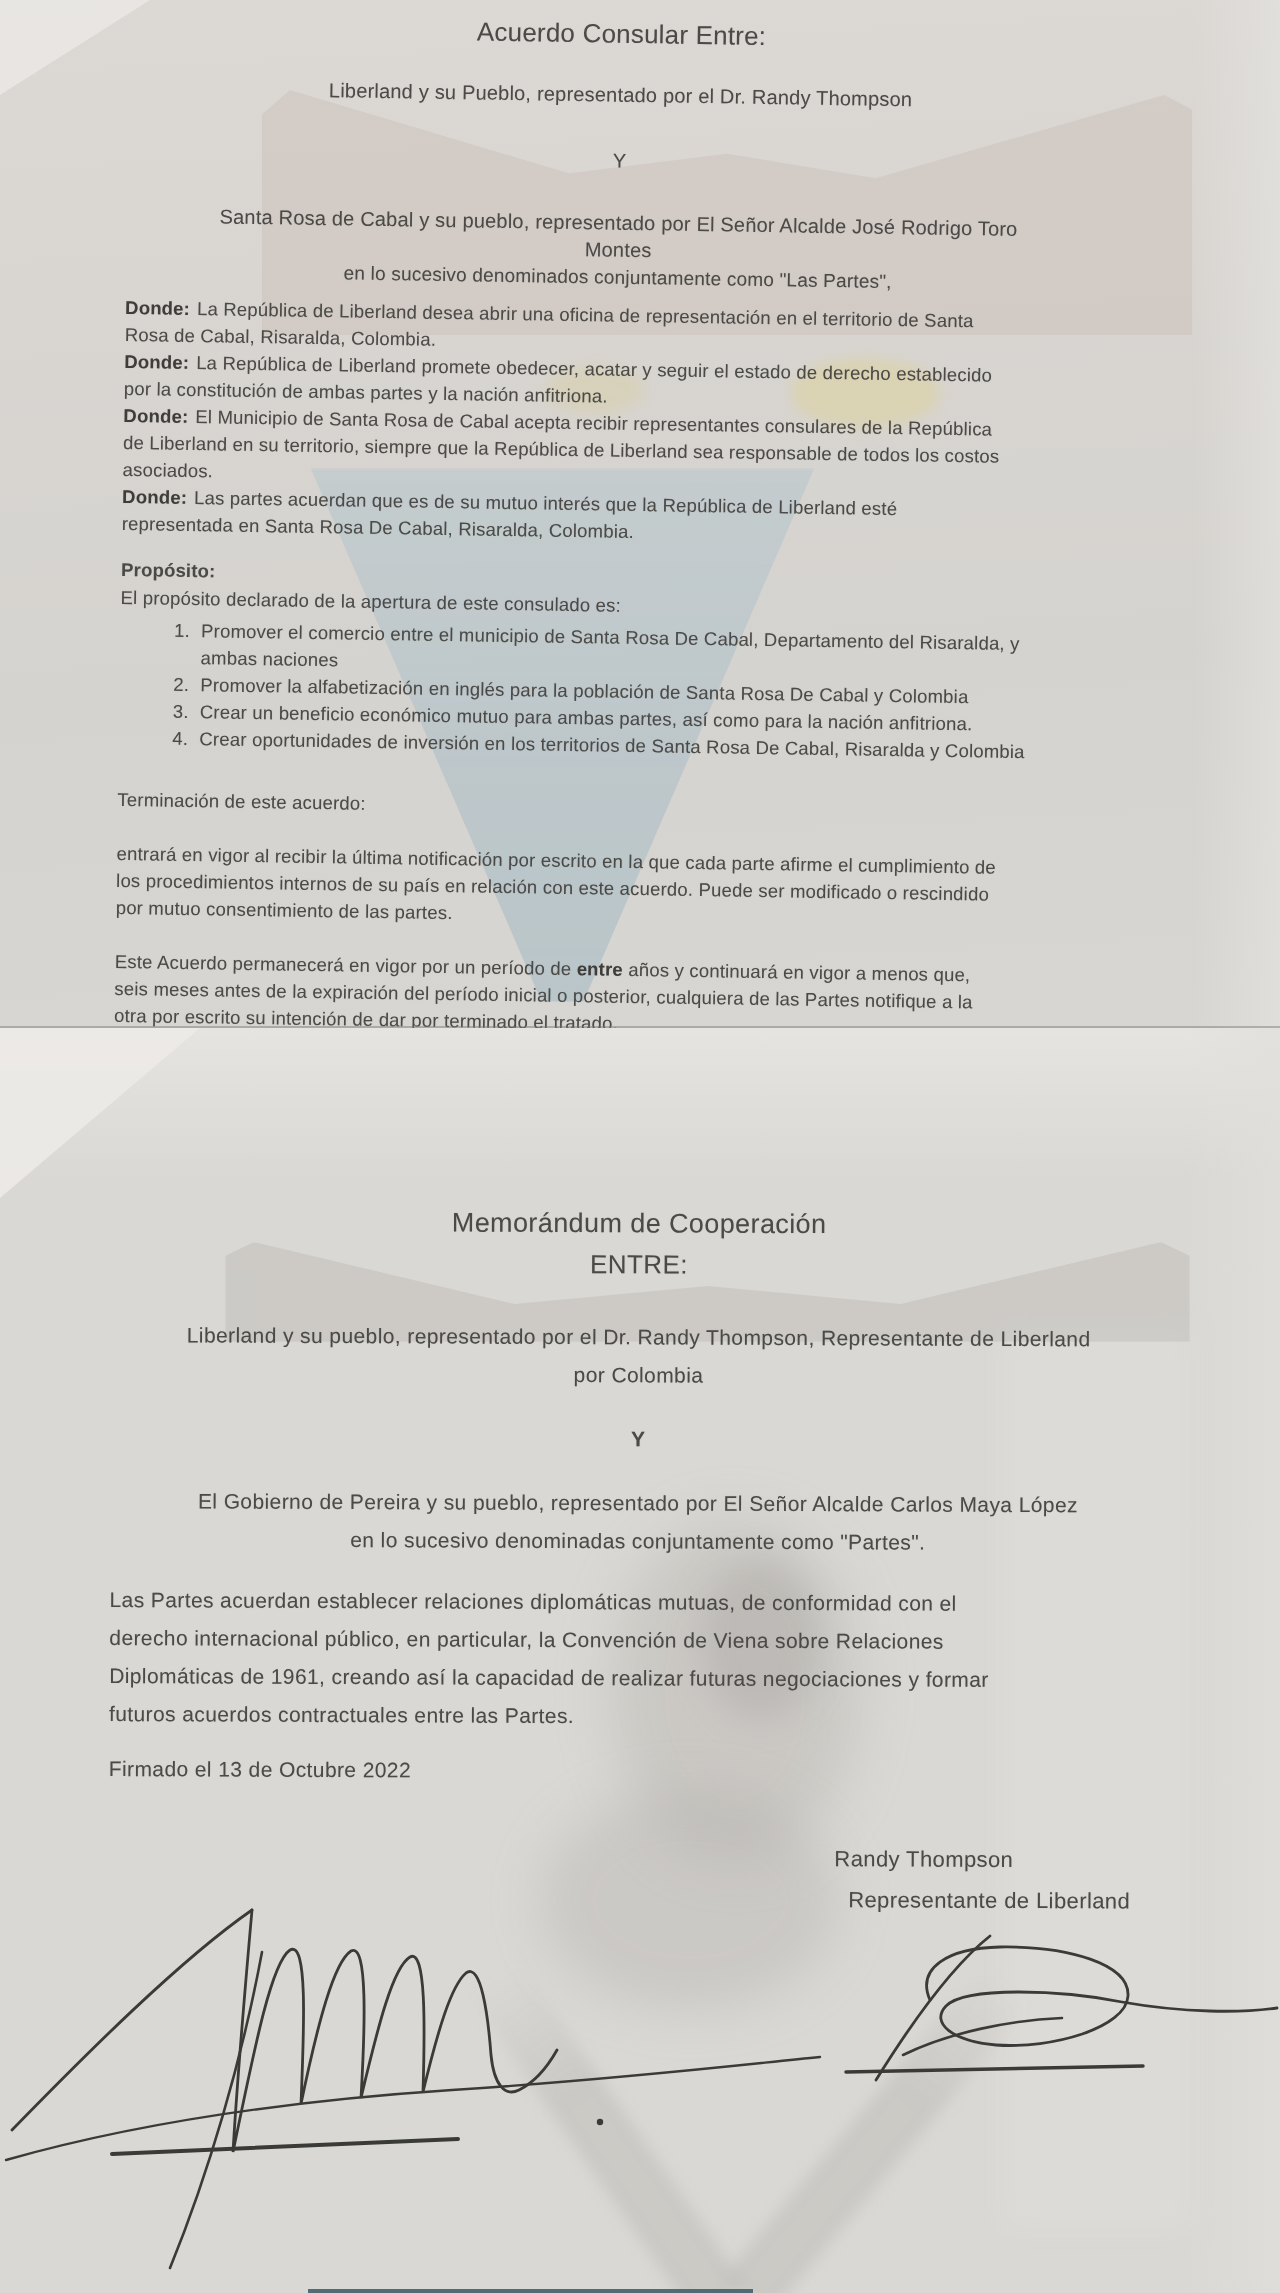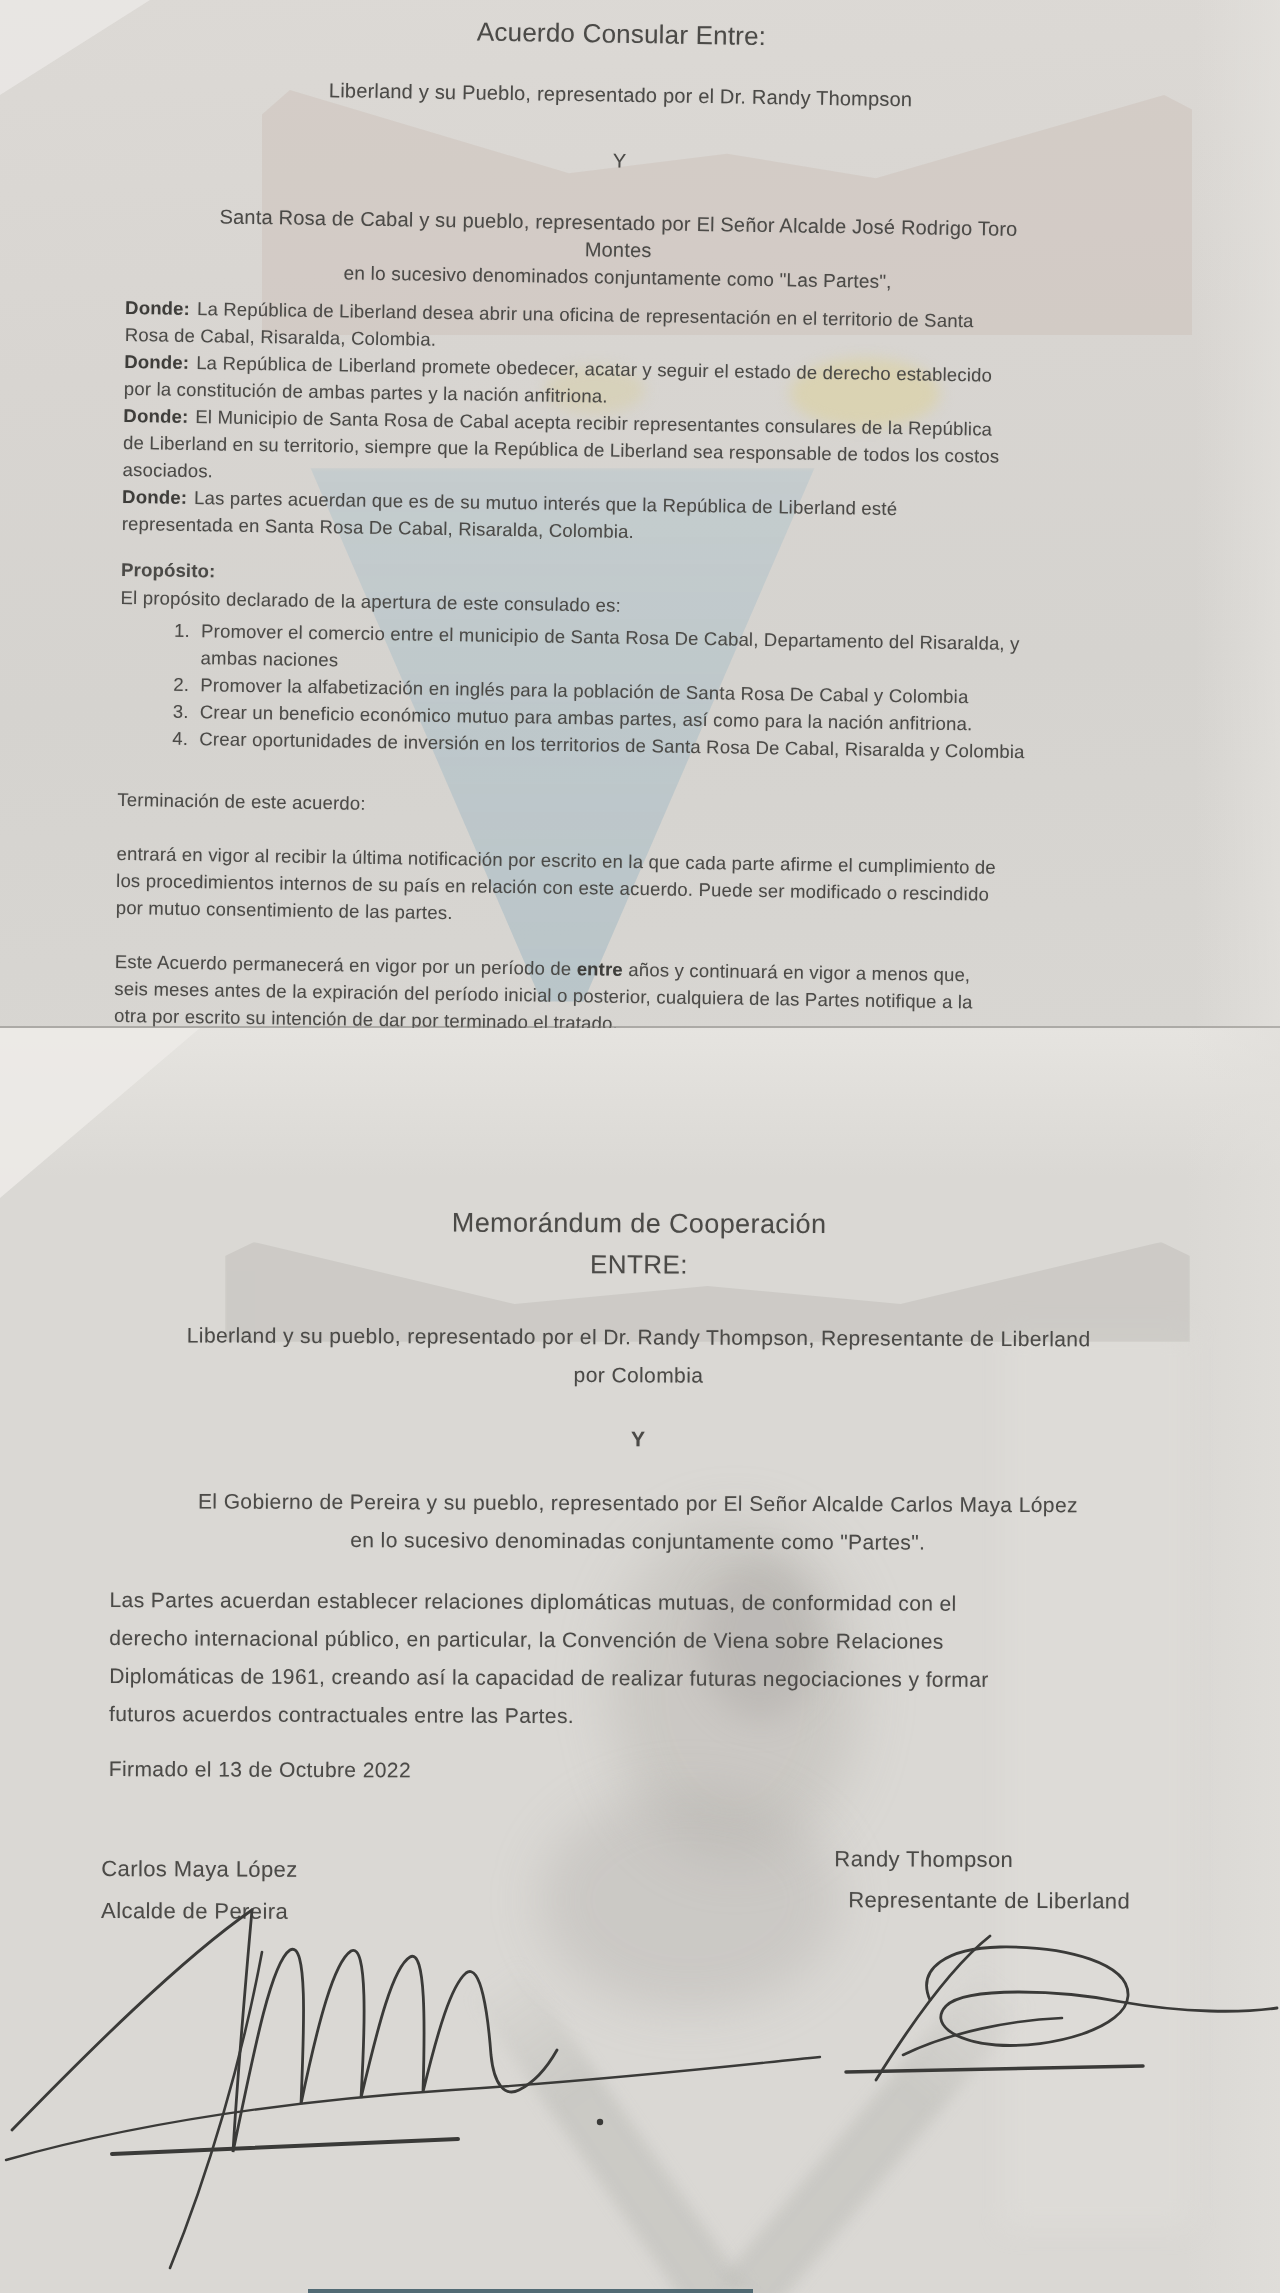--- a/index.html
+++ b/index.html
@@ -209,24 +209,20 @@
         <div class="ln">en lo sucesivo denominadas conjuntamente como "Partes".</div>
       </div>
       <div class="abs d2-body">
         <div class="ln">Las Partes acuerdan establecer relaciones diplomáticas mutuas, de conformidad con el</div>
         <div class="ln">derecho internacional público, en particular, la Convención de Viena sobre Relaciones</div>
         <div class="ln">Diplomáticas de 1961, creando así la capacidad de realizar futuras negociaciones y formar</div>
         <div class="ln">futuros acuerdos contractuales entre las Partes.</div>
       </div>
       <div class="abs d2-date ln">Firmado el 13 de Octubre 2022</div>
 
-      <div class="abs sig-left">
-        <div class="ln name">Carlos Maya López</div>
-        <div class="ln role">Alcalde de Pereira</div>
-      </div>
       <div class="abs sig-right">
         <div class="ln name">Randy Thompson</div>
         <div class="ln role">Representante de Liberland</div>
       </div>
     </div>
   </section>
 
   <svg class="sig-svg" viewBox="0 0 1280 2293">
     <g>
       <path d="M 12,2130 C 85,2055 180,1960 252,1910" stroke-width="2.8"></path>

